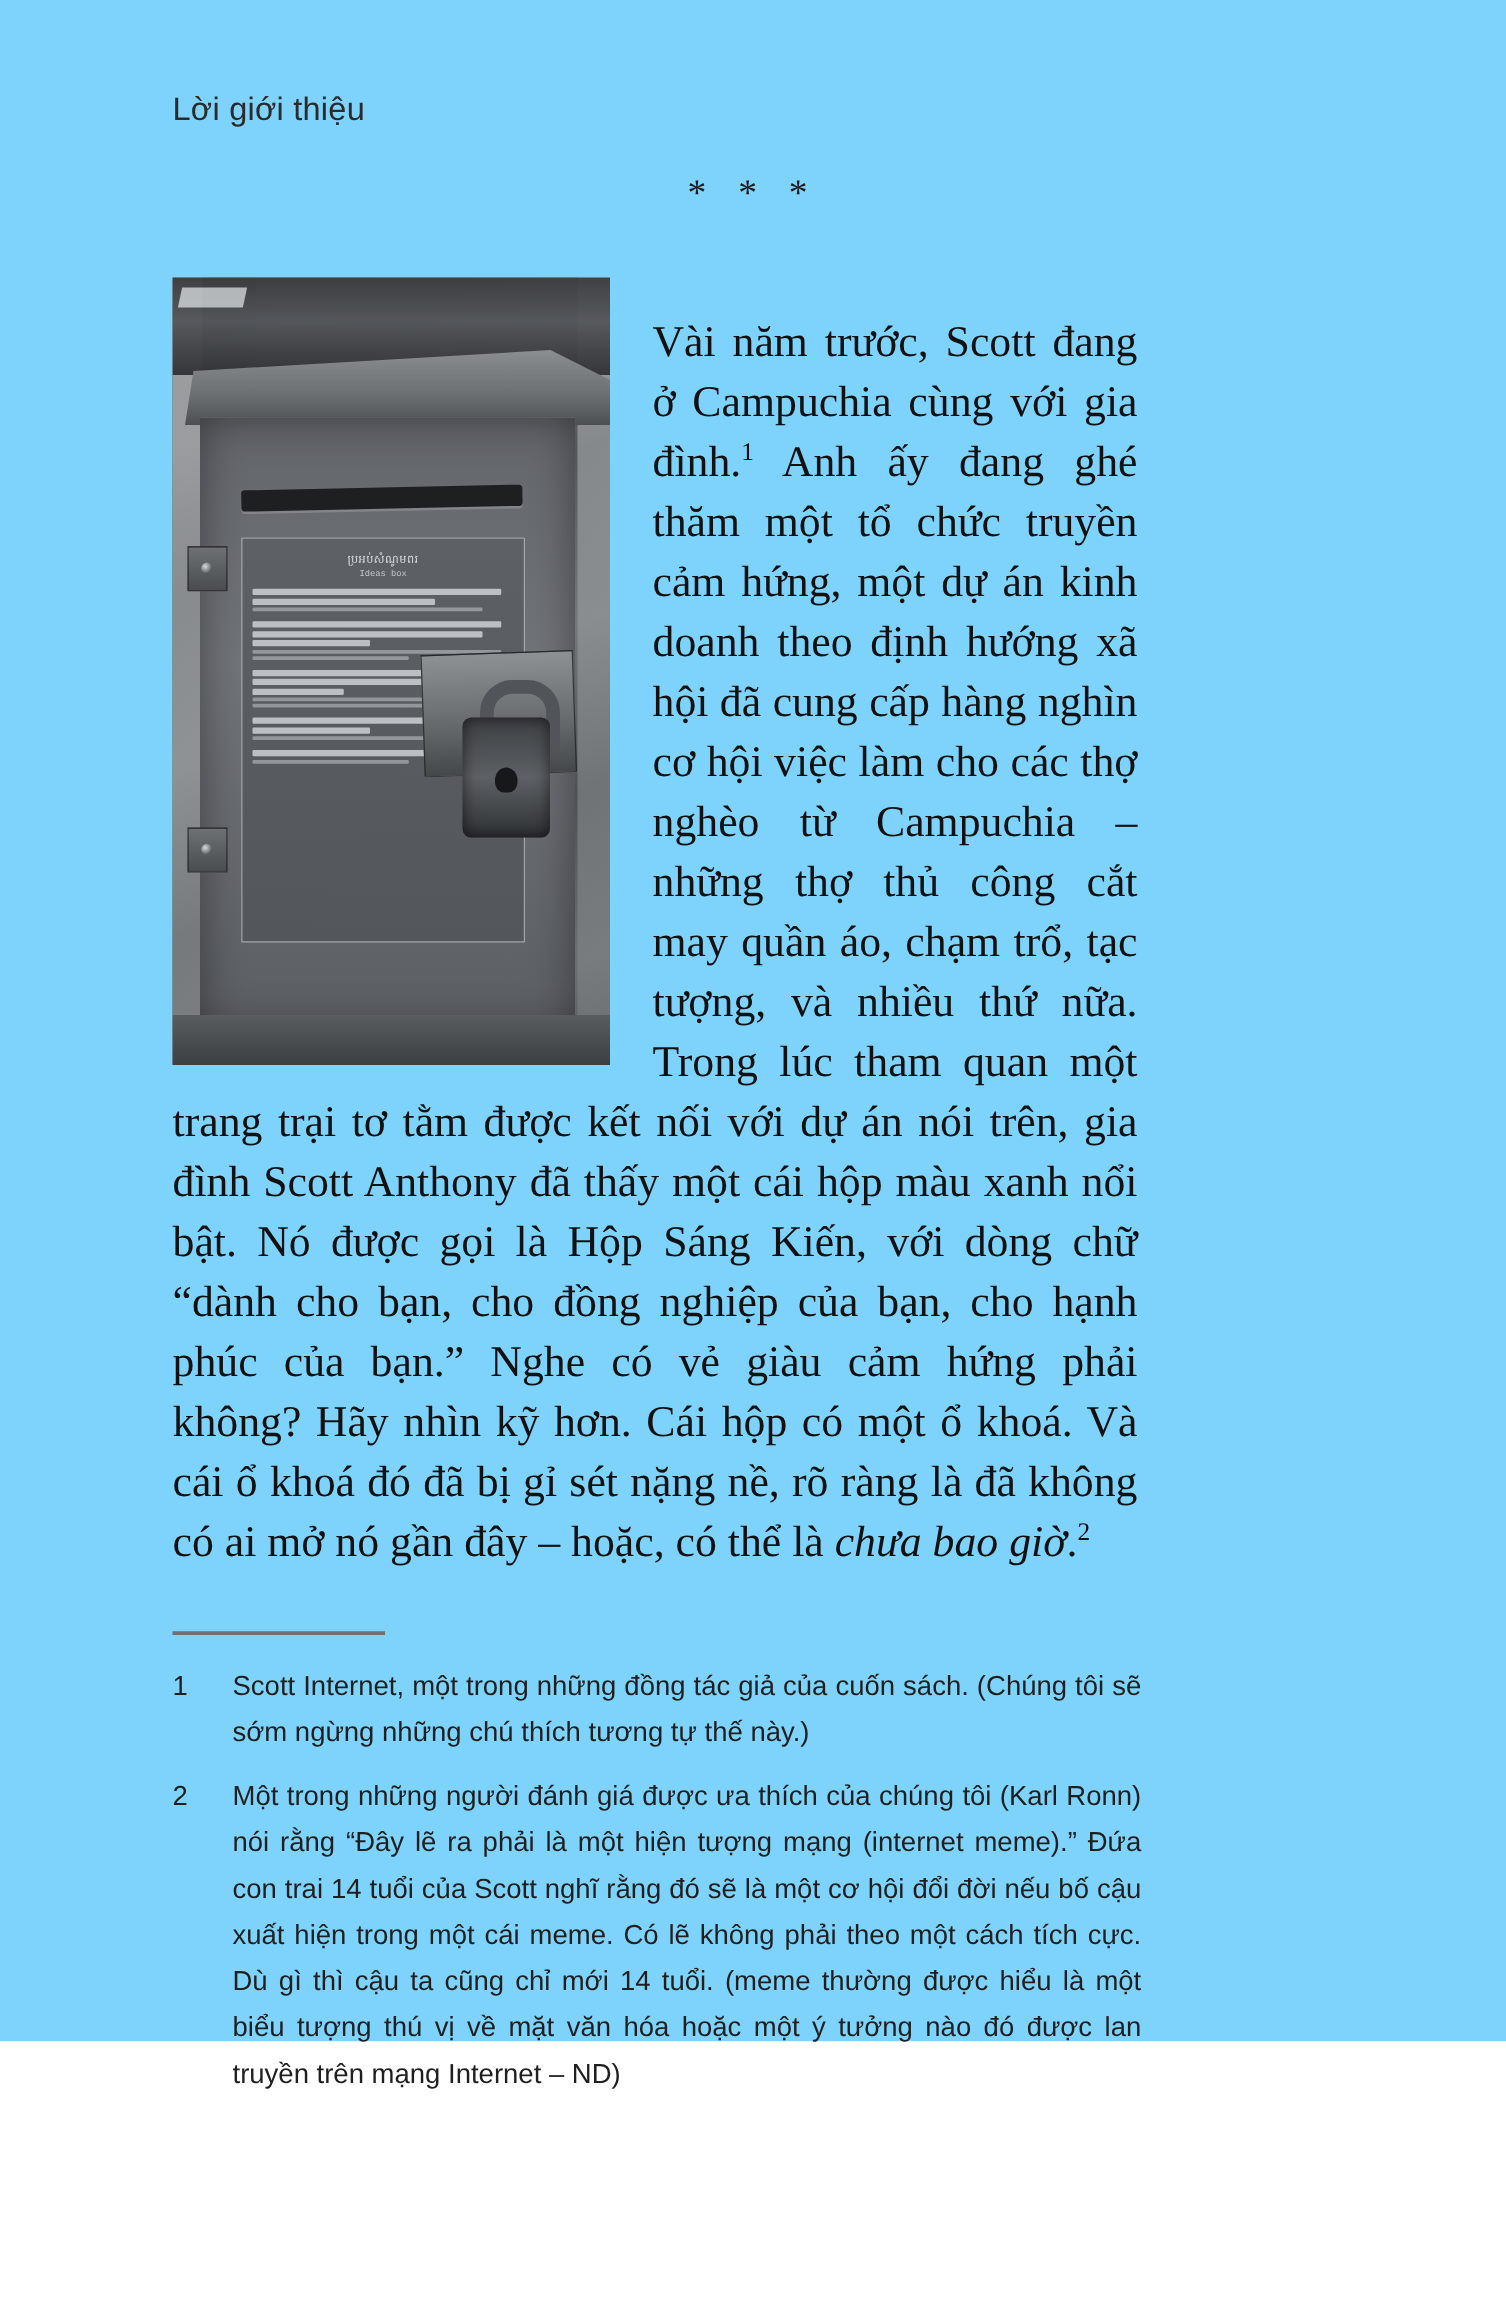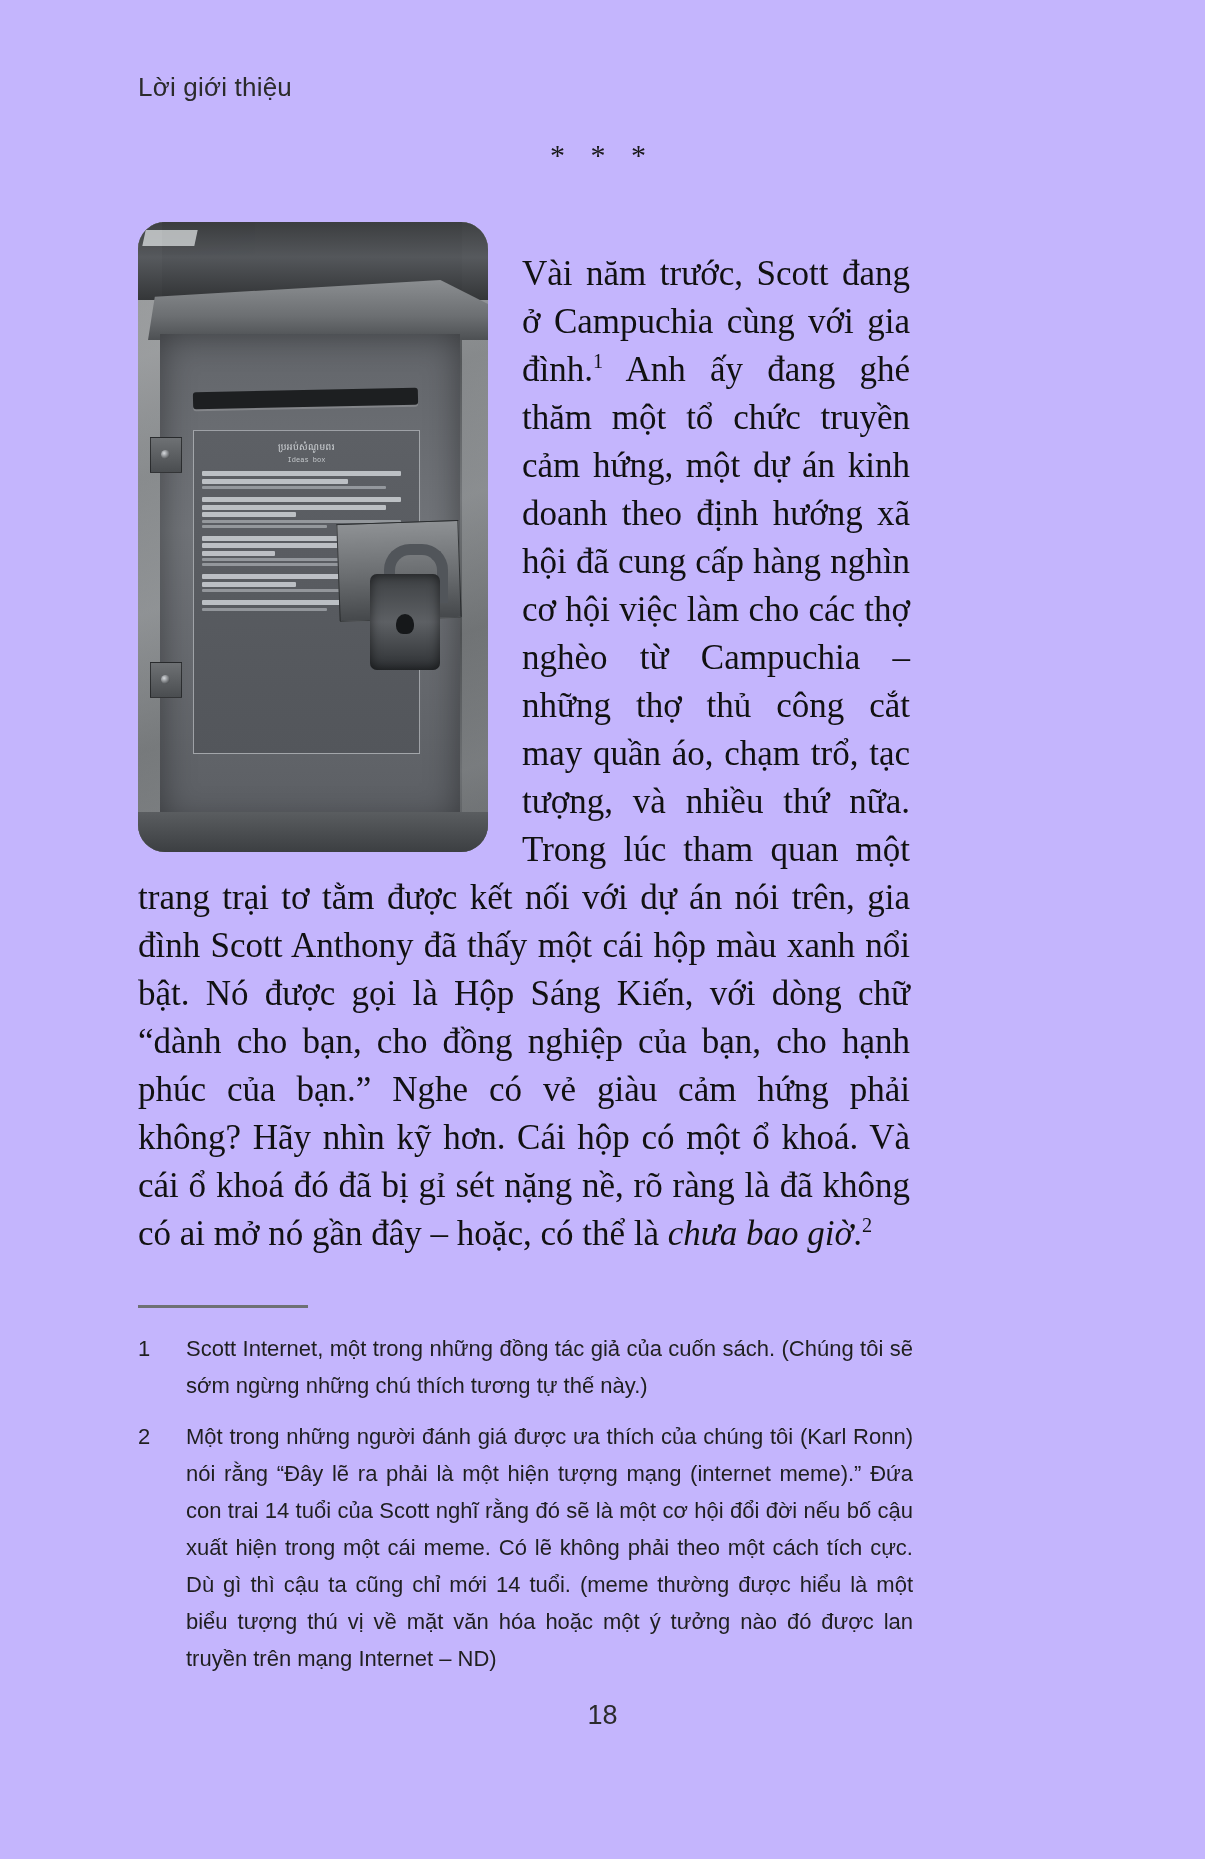--- a/index.html
+++ b/index.html
@@ -13,22 +13,22 @@
     position: relative;
     font-family: "Liberation Serif", serif;
     color: #1a1a1a;
     overflow: hidden;
   }
 
   .page {
     position: absolute;
     left: 0; top: 0;
     width: 1205px;
-    height: 1859px;
-    background: #c4b5fd;
+    height: 1633px;
+    background: #7dd3fc;
   }
 
   
   .running-head {
     position: absolute;
     left: 138px;
     top: 72px;
     font-family: "Liberation Sans", sans-serif;
     font-size: 26px;
     font-weight: 400;
@@ -63,21 +63,20 @@
     float: left;
     width: 350px;
     margin: 7px 34px 6px 0;
   }
   .figure-photo {
     width: 350px;
     height: 630px;
     position: relative;
     overflow: hidden;
     background: #6e7073;
-    border-radius: 27px;
   }
 
   
   .ph-bg {
     position: absolute; inset: 0;
     background:
       linear-gradient(160deg, #4c4e50 0%, #6a6c6e 18%, #55585a 34%, #74777a 52%, #4e5153 70%, #6d7073 88%, #55585b 100%);
   }
   .ph-top-dark {
     position: absolute;
@@ -365,15 +364,14 @@
     <div class="footnote">
       <div class="fn-marker">1</div>
       <div class="fn-text">Scott Internet, một trong những đồng tác giả của cuốn sách. (Chúng tôi sẽ sớm ngừng những chú thích tương tự thế này.)</div>
     </div>
     <div class="footnote">
       <div class="fn-marker">2</div>
       <div class="fn-text">Một trong những người đánh giá được ưa thích của chúng tôi (Karl Ronn) nói rằng “Đây lẽ ra phải là một hiện tượng mạng (internet meme).” Đứa con trai 14 tuổi của Scott nghĩ rằng đó sẽ là một cơ hội đổi đời nếu bố cậu xuất hiện trong một cái meme. Có lẽ không phải theo một cách tích cực. Dù gì thì cậu ta cũng chỉ mới 14 tuổi. (meme thường được hiểu là một biểu tượng thú vị về mặt văn hóa hoặc một ý tưởng nào đó được lan truyền trên mạng Internet – ND)</div>
     </div>
   </div>
 
-  <div class="folio">18</div>
 
 </div>
 
 </body></html>

